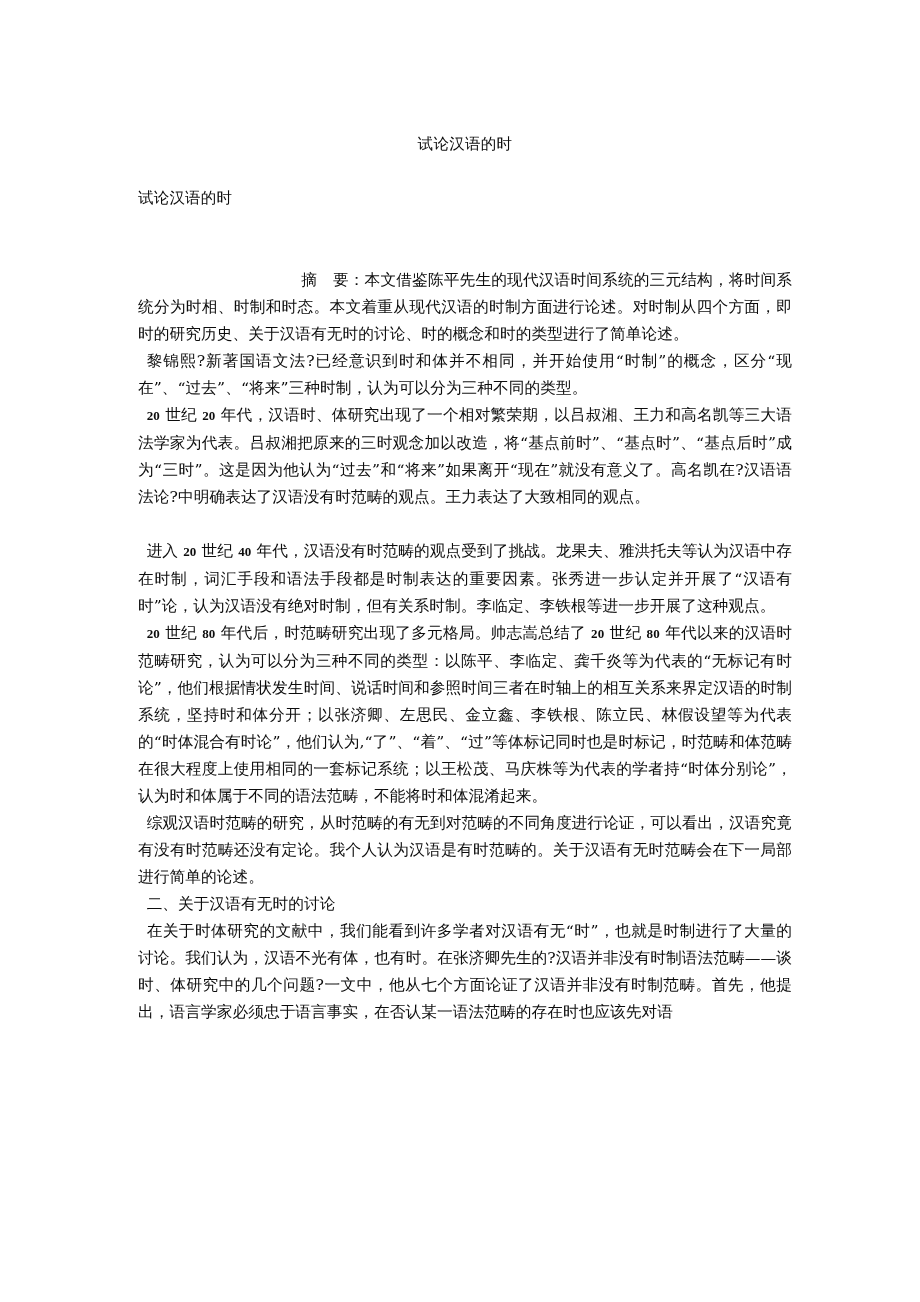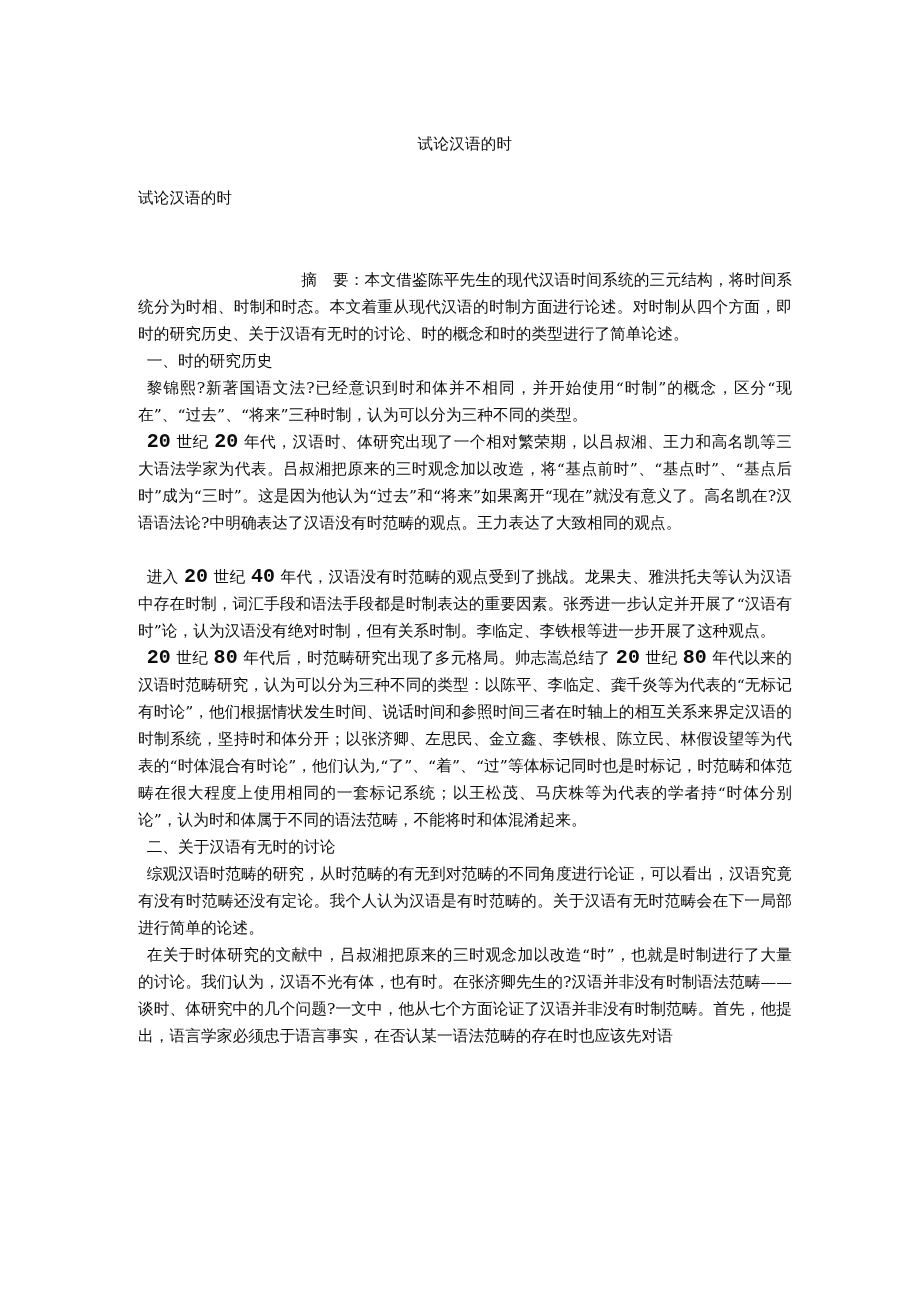--- a/index.html
+++ b/index.html
@@ -58,22 +58,22 @@
     letter-spacing: 0.05px;
     word-break: break-all;
     hyphens: none;
   }
   p.para.indent1 { text-indent: 0.55em; }
   p.para.abstract { text-indent: 10.4em; }
   p.para.lastline-left { text-align-last: left; }
 
   
   .num {
-    font-family: Liberation Mono, monospace;
-    font-size: 20px;
+    font-family: Liberation Serif, serif;
+    font-size: 13px;
     font-weight: 600;
     letter-spacing: 0.2px;
   }
 </style>
 </head>
 <body>
 
 <div class="page">
   <div class="content">
 
@@ -82,32 +82,31 @@
     <div class="spacer-sm"></div>
 
     <div class="heading-line">试论汉语的时</div>
 
     <div class="spacer-md"></div>
 
     <p class="para abstract lastline-left">摘　要：本文借鉴陈平先生的现代汉语时间系统的三元结构，将时间系统分为时相、时制和时态。本文着重从现代汉语的时制方面进行论述。对时制从四个方面，即时的研究历史、关于汉语有无时的讨论、时的概念和时的类型进行了简单论述。</p>
 
 
 
-    <p class="para indent1 lastline-left">一、时的研究历史</p>
 
     <p class="para indent1 lastline-left">黎锦熙?新著国语文法?已经意识到时和体并不相同，并开始使用“时制”的概念，区分“现在”、“过去”、“将来”三种时制，认为可以分为三种不同的类型。</p>
 
     <p class="para indent1"><span class="num">20</span> 世纪 <span class="num">20</span> 年代，汉语时、体研究出现了一个相对繁荣期，以吕叔湘、王力和高名凯等三大语法学家为代表。吕叔湘把原来的三时观念加以改造，将“基点前时”、“基点时”、“基点后时”成为“三时”。这是因为他认为“过去”和“将来”如果离开“现在”就没有意义了。高名凯在?汉语语法论?中明确表达了汉语没有时范畴的观点。王力表达了大致相同的观点。</p>
 
     <div class="spacer-line"></div>
 
     <p class="para indent1 lastline-left">进入 <span class="num">20</span> 世纪 <span class="num">40</span> 年代，汉语没有时范畴的观点受到了挑战。龙果夫、雅洪托夫等认为汉语中存在时制，词汇手段和语法手段都是时制表达的重要因素。张秀进一步认定并开展了“汉语有时”论，认为汉语没有绝对时制，但有关系时制。李临定、李铁根等进一步开展了这种观点。</p>
 
     <p class="para indent1"><span class="num">20</span> 世纪 <span class="num">80</span> 年代后，时范畴研究出现了多元格局。帅志嵩总结了 <span class="num">20</span> 世纪 <span class="num">80</span> 年代以来的汉语时范畴研究，认为可以分为三种不同的类型：以陈平、李临定、龚千炎等为代表的“无标记有时论”，他们根据情状发生时间、说话时间和参照时间三者在时轴上的相互关系来界定汉语的时制系统，坚持时和体分开；以张济卿、左思民、金立鑫、李铁根、陈立民、林假设望等为代表的“时体混合有时论”，他们认为,“了”、“着”、“过”等体标记同时也是时标记，时范畴和体范畴在很大程度上使用相同的一套标记系统；以王松茂、马庆株等为代表的学者持“时体分别论”，认为时和体属于不同的语法范畴，不能将时和体混淆起来。</p>
 
+    <p class="para indent1 lastline-left">综观汉语时范畴的研究，从时范畴的有无到对范畴的不同角度进行论证，可以看出，汉语究竟有没有时范畴还没有定论。我个人认为汉语是有时范畴的。关于汉语有无时范畴会在下一局部进行简单的论述。</p>
+
     <p class="para indent1 lastline-left">二、关于汉语有无时的讨论</p>
 
-    <p class="para indent1 lastline-left">综观汉语时范畴的研究，从时范畴的有无到对范畴的不同角度进行论证，可以看出，汉语究竟有没有时范畴还没有定论。我个人认为汉语是有时范畴的。关于汉语有无时范畴会在下一局部进行简单的论述。</p>
-
-    <p class="para indent1">在关于时体研究的文献中，吕叔湘把原来的三时观念加以改造“时”，也就是时制进行了大量的讨论。我们认为，汉语不光有体，也有时。在张济卿先生的?汉语并非没有时制语法范畴——谈时、体研究中的几个问题?一文中，他从七个方面论证了汉语并非没有时制范畴。首先，他提出，语言学家必须忠于语言事实，在否认某一语法范畴的存在时也应该先对语</p>
+    <p class="para indent1">在关于时体研究的文献中，我们能看到许多学者对汉语有无“时”，也就是时制进行了大量的讨论。我们认为，汉语不光有体，也有时。在张济卿先生的?汉语并非没有时制语法范畴——谈时、体研究中的几个问题?一文中，他从七个方面论证了汉语并非没有时制范畴。首先，他提出，语言学家必须忠于语言事实，在否认某一语法范畴的存在时也应该先对语</p>
 
   </div>
 </div>
 
 </body></html>

